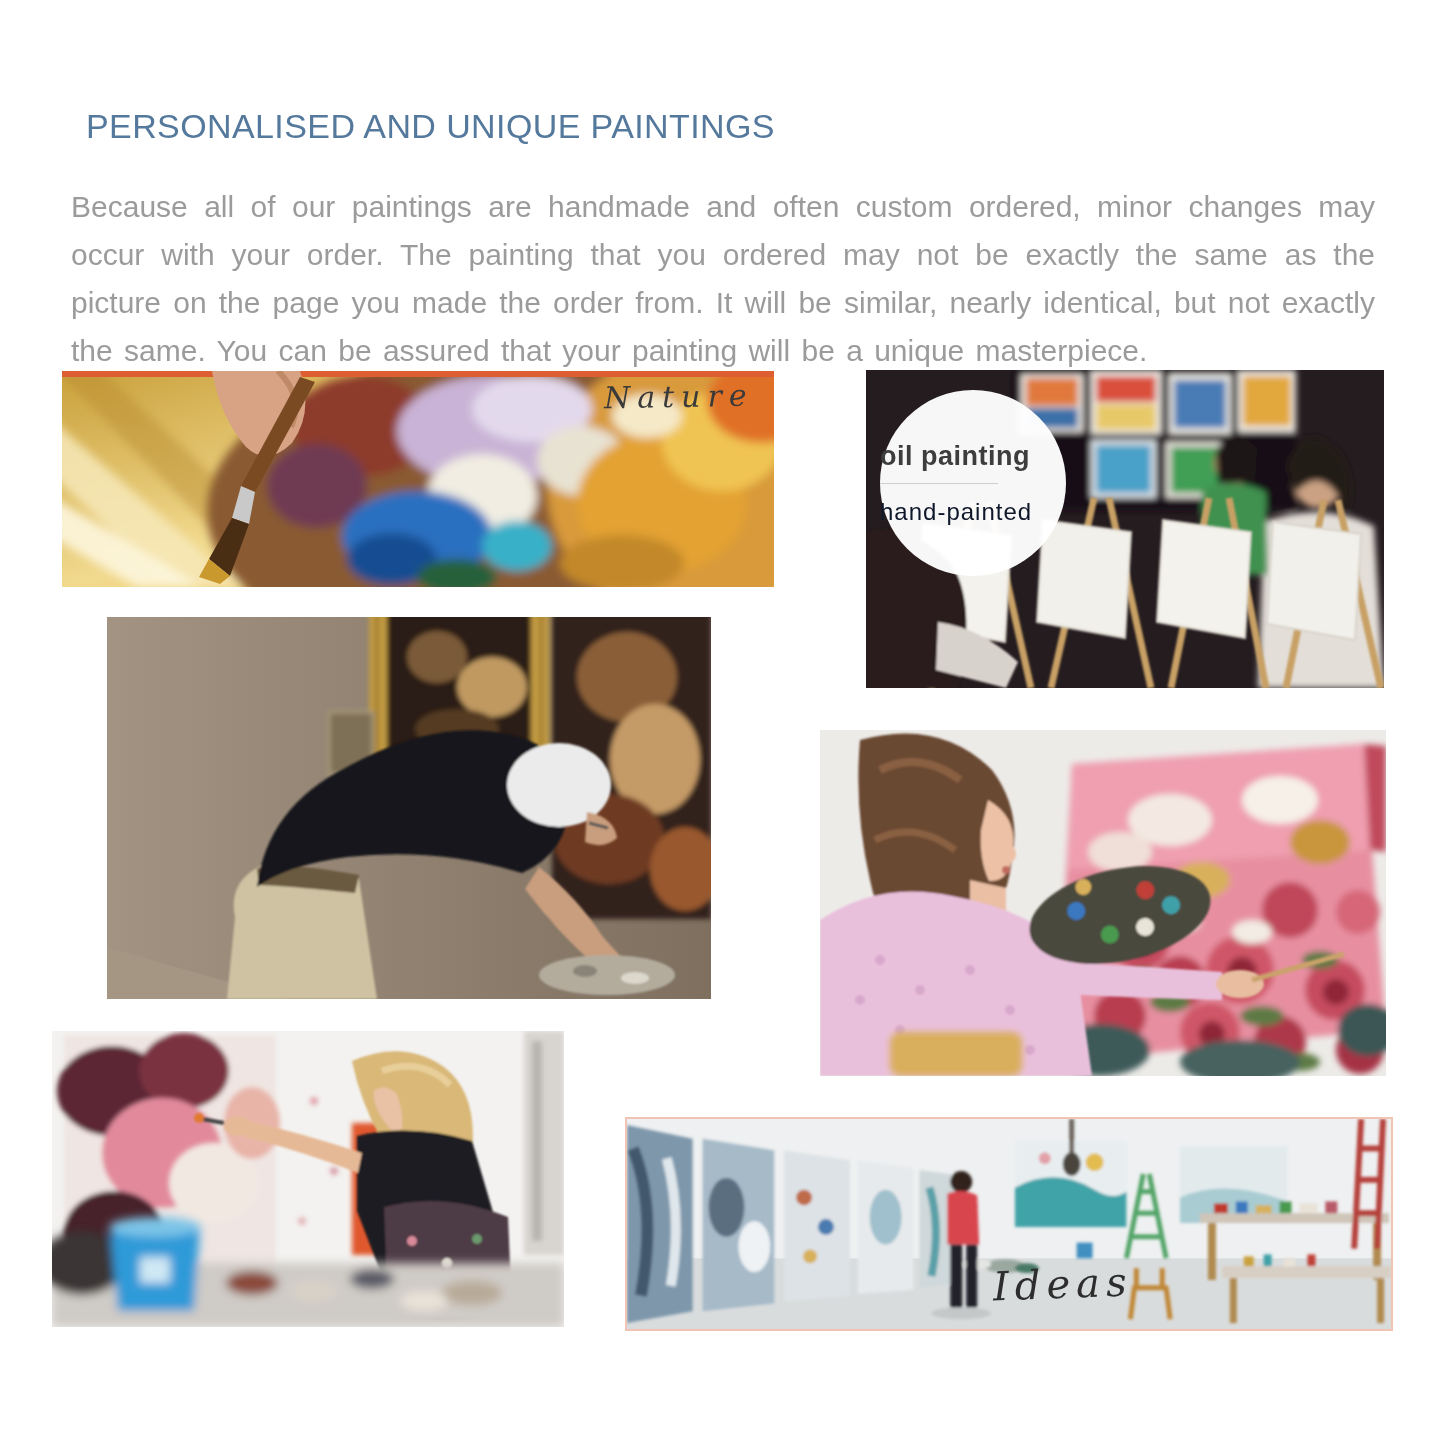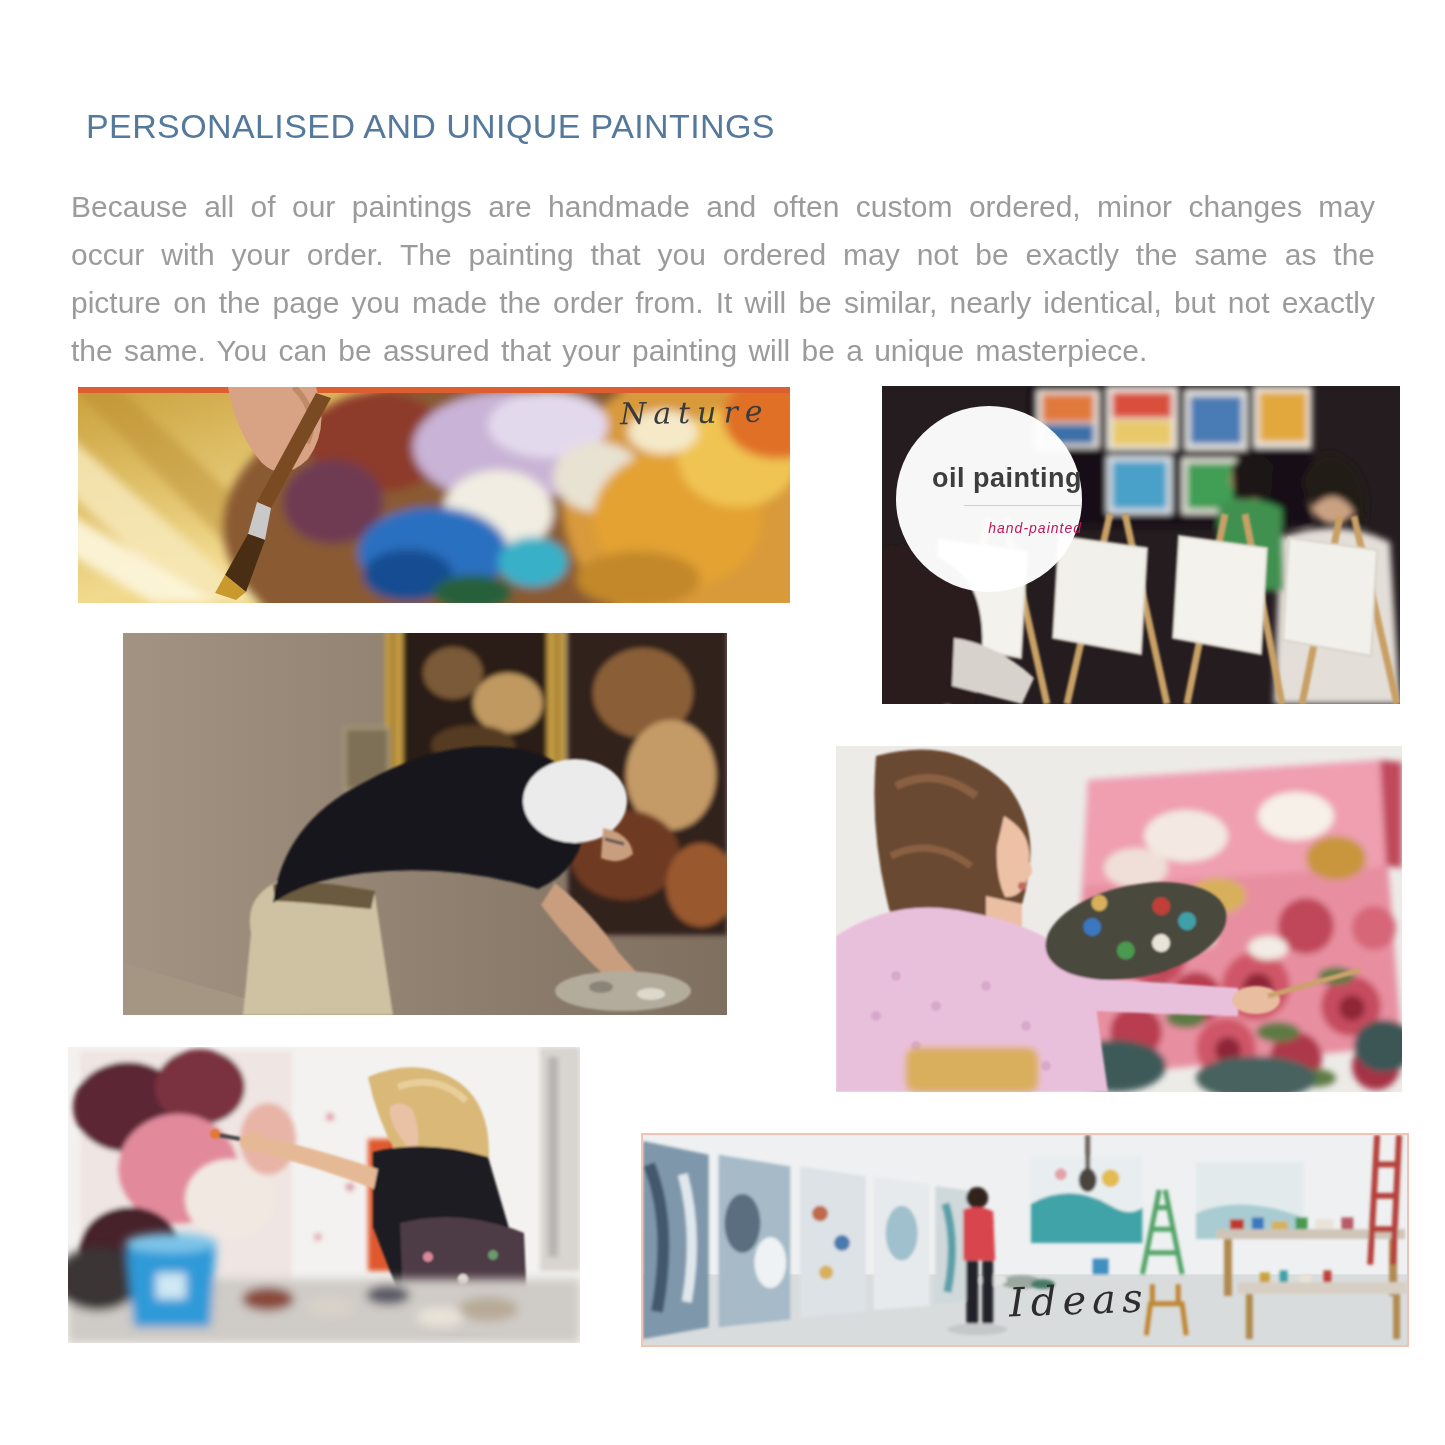--- a/index.html
+++ b/index.html
@@ -8,41 +8,41 @@
     font-family:"Liberation Sans", sans-serif;overflow:hidden;
   }
   .heading{
     position:absolute;left:74px;top:95px;width:1300px;
     font-size:34px;font-weight:normal;letter-spacing:.4px;color:#54799c;margin:12px;
   }
   .body-text{
     position:absolute;left:71px;top:183px;width:1304px;
     font-size:30px;line-height:48px;color:#9b9b9b;text-align:justify;word-spacing:3px;margin:0;
   }
-  figure{margin:16px;padding:0;position:absolute;overflow:hidden;}
+  figure{margin:0;padding:0;position:absolute;overflow:hidden;}
   figure svg{display:block;width:100%;height:100%;}
   .fig-palette {left:62px; top:371px; width:712px;height:216px;}
   .fig-class   {left:866px;top:370px; width:518px;height:318px;}
   .fig-museum  {left:107px;top:617px; width:604px;height:382px;}
   .fig-roses   {left:820px;top:730px; width:566px;height:346px;}
   .fig-studio  {left:52px; top:1031px;width:512px;height:296px;}
   .fig-gallery {left:625px;top:1117px;width:768px;height:214px;border:2px solid #f0c3b2;box-sizing:border-box;}
   .script-overlay{
     position:absolute;font-family:"DejaVu Serif", serif;font-style:italic;color:#333333;
   }
   .nature-overlay{right:20px;top:8px;font-size:30px;letter-spacing:7px;transform:rotate(-1deg);color:#3a3a3a;}
   .ideas-overlay{left:366px;top:142px;font-size:40px;letter-spacing:6px;transform:rotate(-2deg);color:#2d2d2d;}
   .badge{
     position:absolute;left:14px;top:20px;width:186px;height:186px;border-radius:50%;
     background:rgba(255,255,255,.97);display:flex;flex-direction:column;
-    align-items:flex-end;justify-content:center;text-align:center;
+    align-items:flex-start;justify-content:center;text-align:center;
   }
   .badge-title{font-size:27px;font-weight:bold;color:#3d3d3d;letter-spacing:.5px;}
   .badge-divider{width:118px;height:0;border-top:1px solid #cfcfcf;margin:11px 0 14px 0;}
-  .badge-subtitle{font-size:14px;color:#be185d;letter-spacing:1px;font-style:italic;}
+  .badge-subtitle{font-size:24px;color:#0f172a;letter-spacing:1px;}
 </style>
 </head>
 <body>
 
 <h1 class="heading">PERSONALISED AND UNIQUE PAINTINGS</h1>
 <p class="body-text">Because all of our paintings are handmade and often custom ordered, minor changes may occur with your order. The painting that you ordered may not be exactly the same as the picture on the page you made the order from. It will be similar, nearly identical, but not exactly the same. You can be assured that your painting will be a unique masterpiece.</p>
 
 <figure class="fig-palette">
   <svg viewBox="0 0 712 216" preserveAspectRatio="none">
     <defs>

